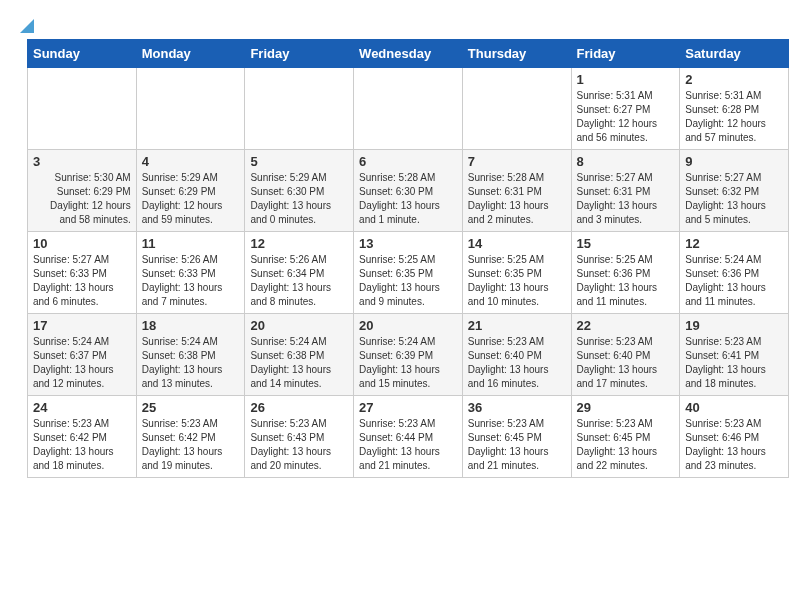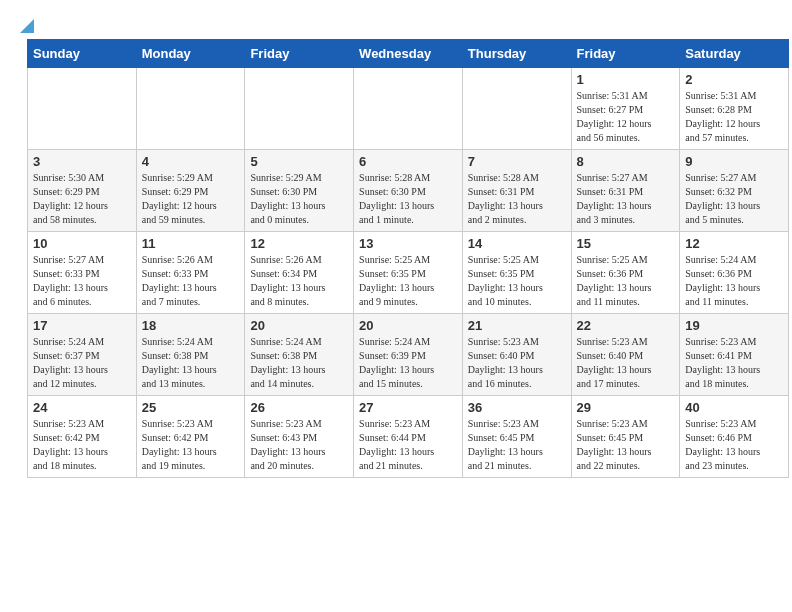--- a/index.html
+++ b/index.html
@@ -64,21 +64,20 @@
     .day-number {
       font-size: 13px;
       font-weight: bold;
       display: block;
       margin-bottom: 2px;
     }
     .day-info {
       font-size: 10px;
       line-height: 1.4;
       color: #333;
-      font-family: Liberation Serif, serif;
     }
     .empty-cell {
       background: #fff !important;
     }
   </style>
 </head>
 <body>
 
 <div class="header-section">
   <div class="logo">
@@ -126,21 +125,21 @@
           <span class="day-number">2</span>
           <div class="day-info" style="white-space: pre-line;">Sunrise: 5:31 AM
 Sunset: 6:28 PM
 Daylight: 12 hours
 and 57 minutes.</div>
         </td>
       </tr>
       <tr>
         <td>
           <span class="day-number">3</span>
-          <div class="day-info" style="white-space: pre-line;">Sunrise: 5:30 AM
+          <div class="day-info" style="white-space: pre-line; text-align: right;">Sunrise: 5:30 AM
 Sunset: 6:29 PM
 Daylight: 12 hours
 and 58 minutes.</div>
         </td>
         <td>
           <span class="day-number">4</span>
           <div class="day-info" style="white-space: pre-line;">Sunrise: 5:29 AM
 Sunset: 6:29 PM
 Daylight: 12 hours
 and 59 minutes.</div>

